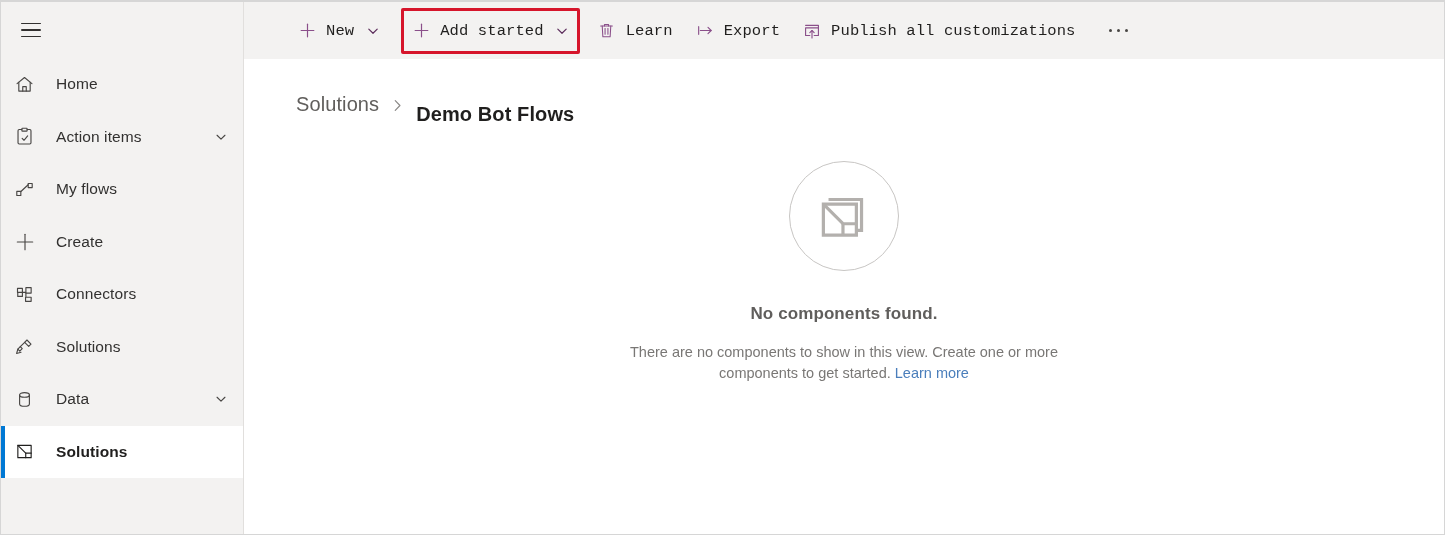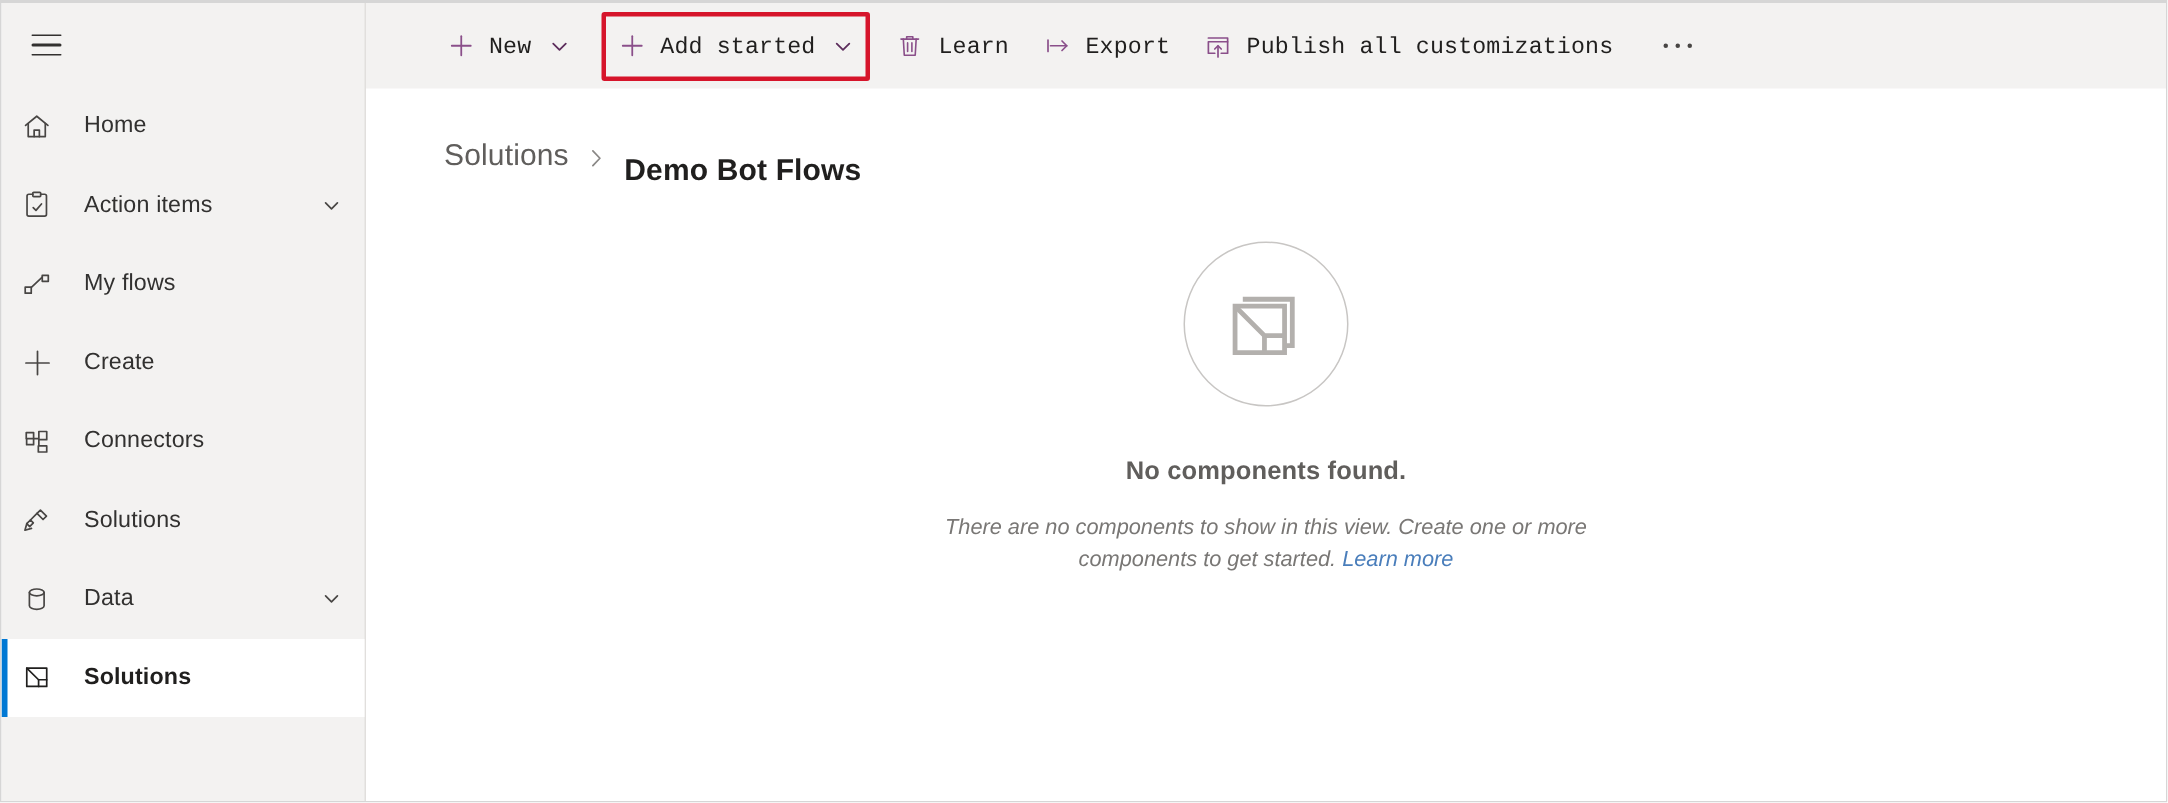--- a/index.html
+++ b/index.html
@@ -232,21 +232,20 @@
     color: #605e5c;
     letter-spacing: 0.1px;
   }
   .empty-desc {
     margin-top: 18px;
     font-size: 14.5px;
     color: #797775;
     text-align: center;
     line-height: 21px;
     max-width: 450px;
-    font-style: italic;
   }
   .empty-desc .learn-link {
     color: #4a7ebb;
     cursor: pointer;
     text-decoration: none;
   }
 </style>
 </head>
 <body>
 

